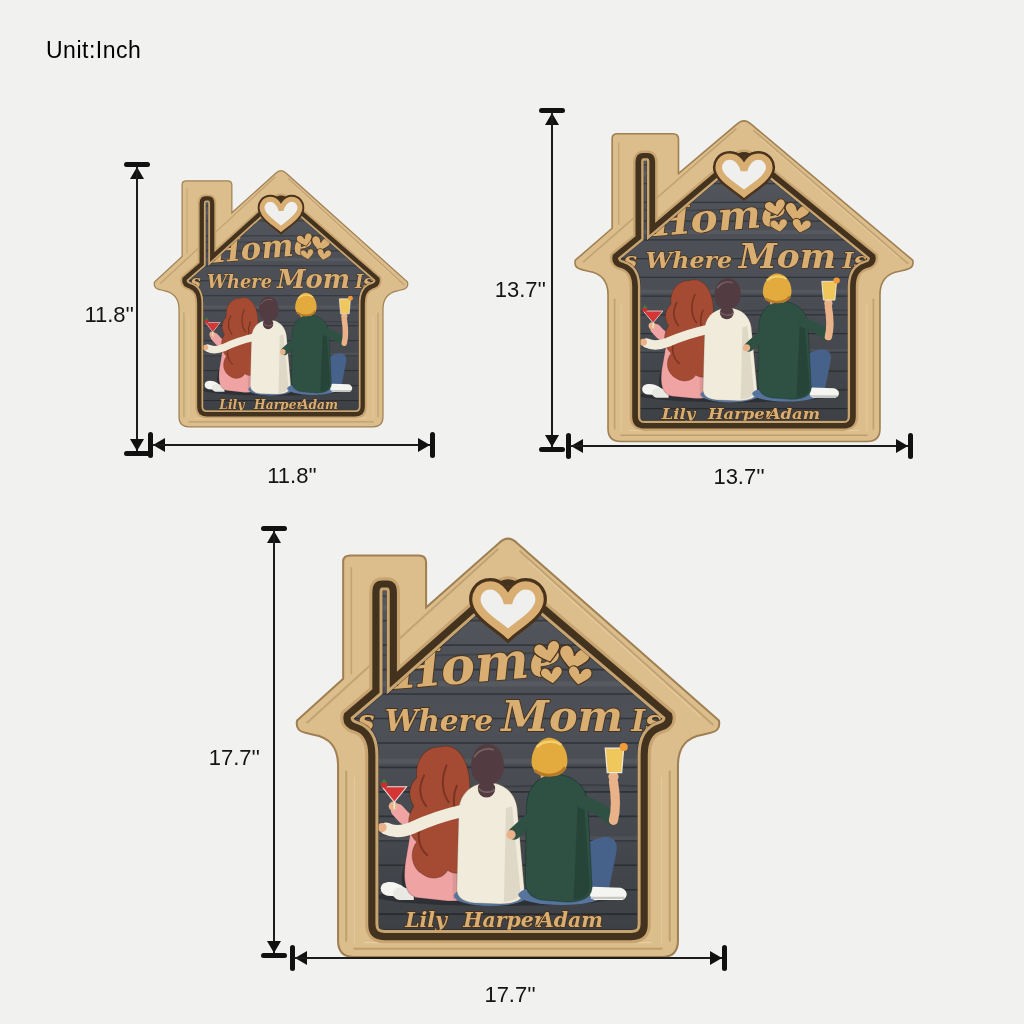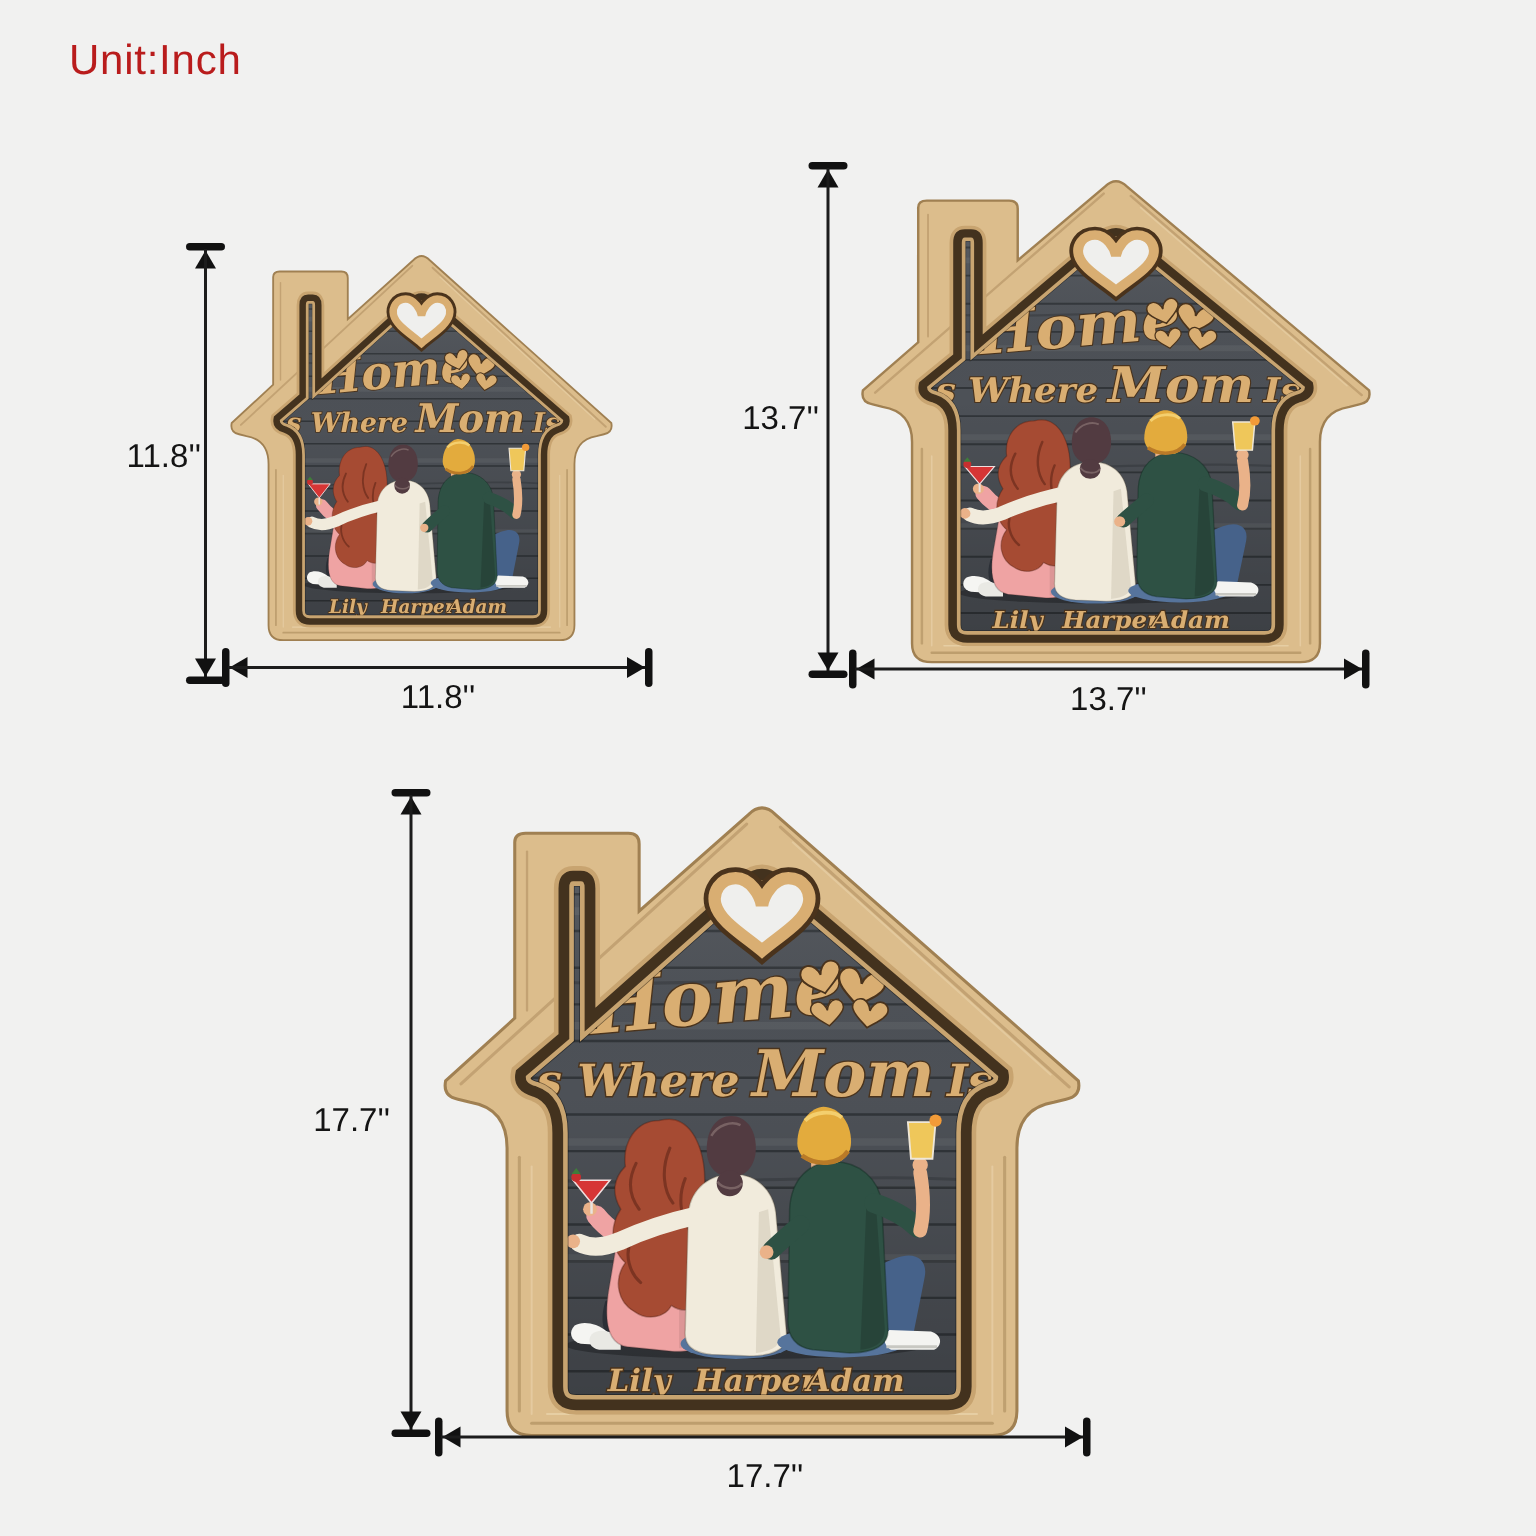--- a/index.html
+++ b/index.html
@@ -1,35 +1,35 @@
 <!DOCTYPE html>
 <html style="--frame-wood: #dcbd8c; --frame-edge: #a08052; --trim: #43321e; --panel-dark: #4d5157; --lettering: #d9ae72; --heart-hole: #efefed; --hair-red: #a64b33; --hair-brown: #523b41; --hair-blonde: #e3ab3d; --sweater-pink: #efa3a3; --sweater-cream: #f1ebdc; --shirt-green: #2e5144; --jeans-blue: #56749c; --skin: #eab289; --drink-red: #d63535; --drink-yellow: #efc75a; --dimension-ink: #111111;"><head>
 <meta charset="utf-8">
 <style>
   html,body{margin:0;padding:0;background:#f1f1f0;}
   .stage{position:relative;width:1024px;height:1024px;background:#f1f1f0;overflow:hidden;
          font-family:"Liberation Sans", sans-serif;}
-  .unit-label{position:absolute;left:46px;top:24px;font-size:28px;color:#b91c1c;letter-spacing:.5px;}
+  .unit-label{position:absolute;left:46px;top:37px;font-size:23px;color:#000000;letter-spacing:.5px;}
   .sign{position:absolute;}
   
   .dim{position:absolute;}
   .dim i{display:block;position:absolute;}
   .dim-v{width:26px;}
   .dim-v .capH{left:0;width:26px;height:5px;background:var(--dimension-ink,#111);border-radius:2.5px;}
   .dim-v .capH.t{top:0;} .dim-v .capH.b{bottom:0;}
   .dim-v .lineV{left:12.2px;top:4px;bottom:4px;width:1.7px;background:#1c1c1c;}
   .dim-v .triU{left:6px;top:5px;width:0;height:0;border-left:7px solid transparent;border-right:7px solid transparent;border-bottom:12px solid var(--dimension-ink,#111);}
   .dim-v .triD{left:6px;bottom:5px;width:0;height:0;border-left:7px solid transparent;border-right:7px solid transparent;border-top:12px solid var(--dimension-ink,#111);}
   .dim-h{height:26px;}
   .dim-h .capV{top:0;width:5px;height:26px;background:var(--dimension-ink,#111);border-radius:2.5px;}
   .dim-h .capV.l{left:0;} .dim-h .capV.r{right:0;}
   .dim-h .lineH{top:12.2px;left:4px;right:4px;height:1.7px;background:#1c1c1c;}
   .dim-h .triL{left:5px;top:6px;width:0;height:0;border-top:7px solid transparent;border-bottom:7px solid transparent;border-right:12px solid var(--dimension-ink,#111);}
   .dim-h .triR{right:5px;top:6px;width:0;height:0;border-top:7px solid transparent;border-bottom:7px solid transparent;border-left:12px solid var(--dimension-ink,#111);}
-  .dlabel{position:absolute;font-size:22px;color:#141414;white-space:nowrap;}
+  .dlabel{position:absolute;font-size:22px;color:#141414;white-space:nowrap;margin-top:11px;}
   .vlab{width:64px;text-align:right;}
   .hlab{width:80px;text-align:center;}
   
   .carv{font-family:"DejaVu Serif", serif;font-style:italic;font-weight:bold;
         fill:var(--lettering,#d9ae72);stroke:#4a331c;stroke-width:1.8px;paint-order:stroke;}
   .t-home{font-size:50px;}
   .t-sub{font-size:29px;}
   .t-mom{font-size:42px;}
   .t-name{font-size:20px;}
   .defs-holder{position:absolute;width:0;height:0;}

